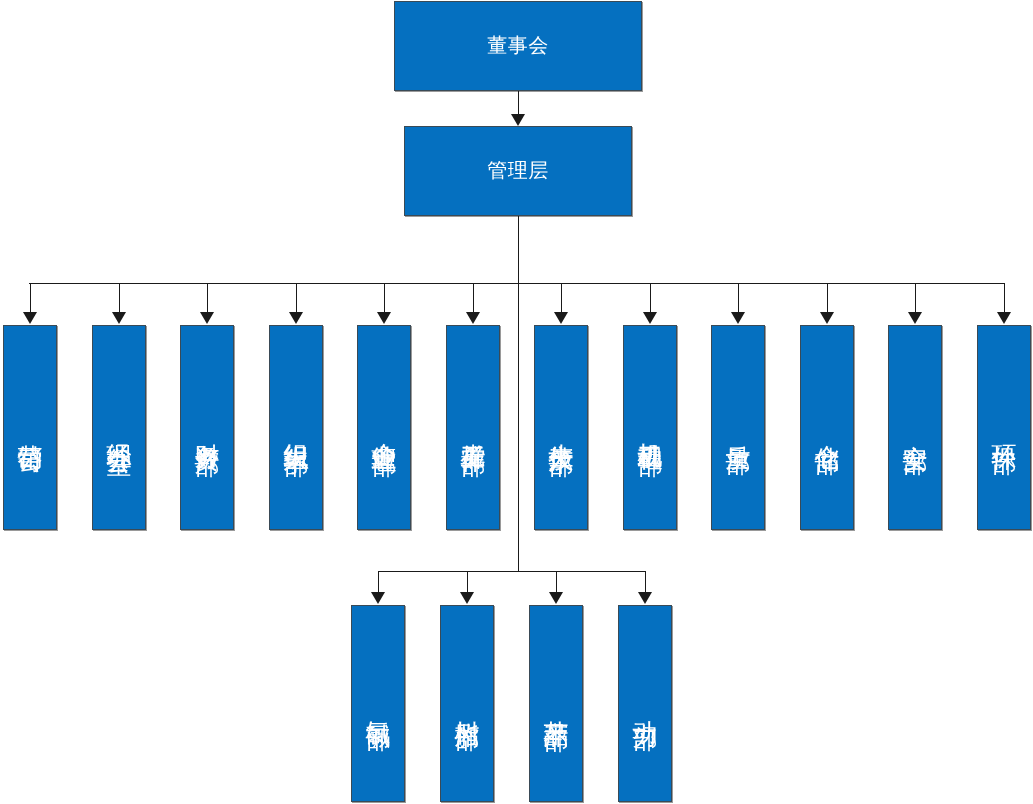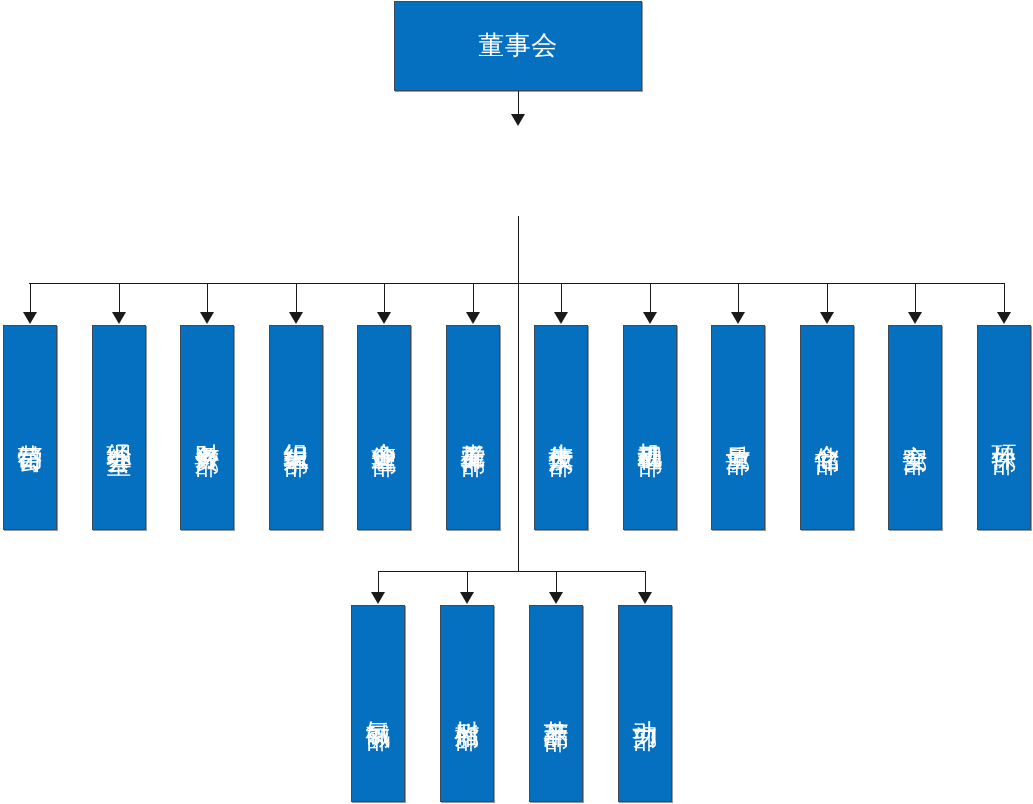--- a/index.html
+++ b/index.html
@@ -26,21 +26,21 @@
     box-shadow: 1px 1px 0 0 #9a9a9a;
     color: #ffffff;
     display: flex;
     align-items: center;
     justify-content: center;
     text-align: center;
     line-height: 1.08;
     letter-spacing: 0.5px;
   }
   .node.horizontal {
-    font-size: 26px;
+    font-size: 20px;
     writing-mode: horizontal-tb;
   }
   .node.vertical {
     writing-mode: vertical-rl;
     text-orientation: upright;
     font-size: 25px;
     letter-spacing: 2px;
   }
   .node.vertical .node-label {
     writing-mode: vertical-rl;
@@ -74,20 +74,23 @@
 
 <div id="chart-root">
 
   <div class="node horizontal" style="left:394px; top:1px; width:248px; height:90px;">
     <span class="node-label">董事会</span>
   </div>
 
   <div class="edge v" style="left:518px; top:91px; height:23px;"></div>
   <div class="arrow" style="left:511px; top:114px;"></div>
 
+  <div class="node horizontal" style="left:404px; top:126px; width:228px; height:90px;">
+    <span class="node-label">管理层</span>
+  </div>
 
   <div class="edge v" style="left:518px; top:216px; height:356px;"></div>
 
   <div class="edge h" style="left:29px; top:283px; width:976px;"></div>
 
   <div id="departments-layer">
       <div class="edge v" style="left: 30px; top: 284px; height: 29px;"></div>
       <div class="arrow" style="left: 23px; top: 312px;"></div>
       <div class="node vertical" style="left: 3px; top: 325px; width: 54px; height: 205px;">
         <span class="node-label">营销公司</span>

